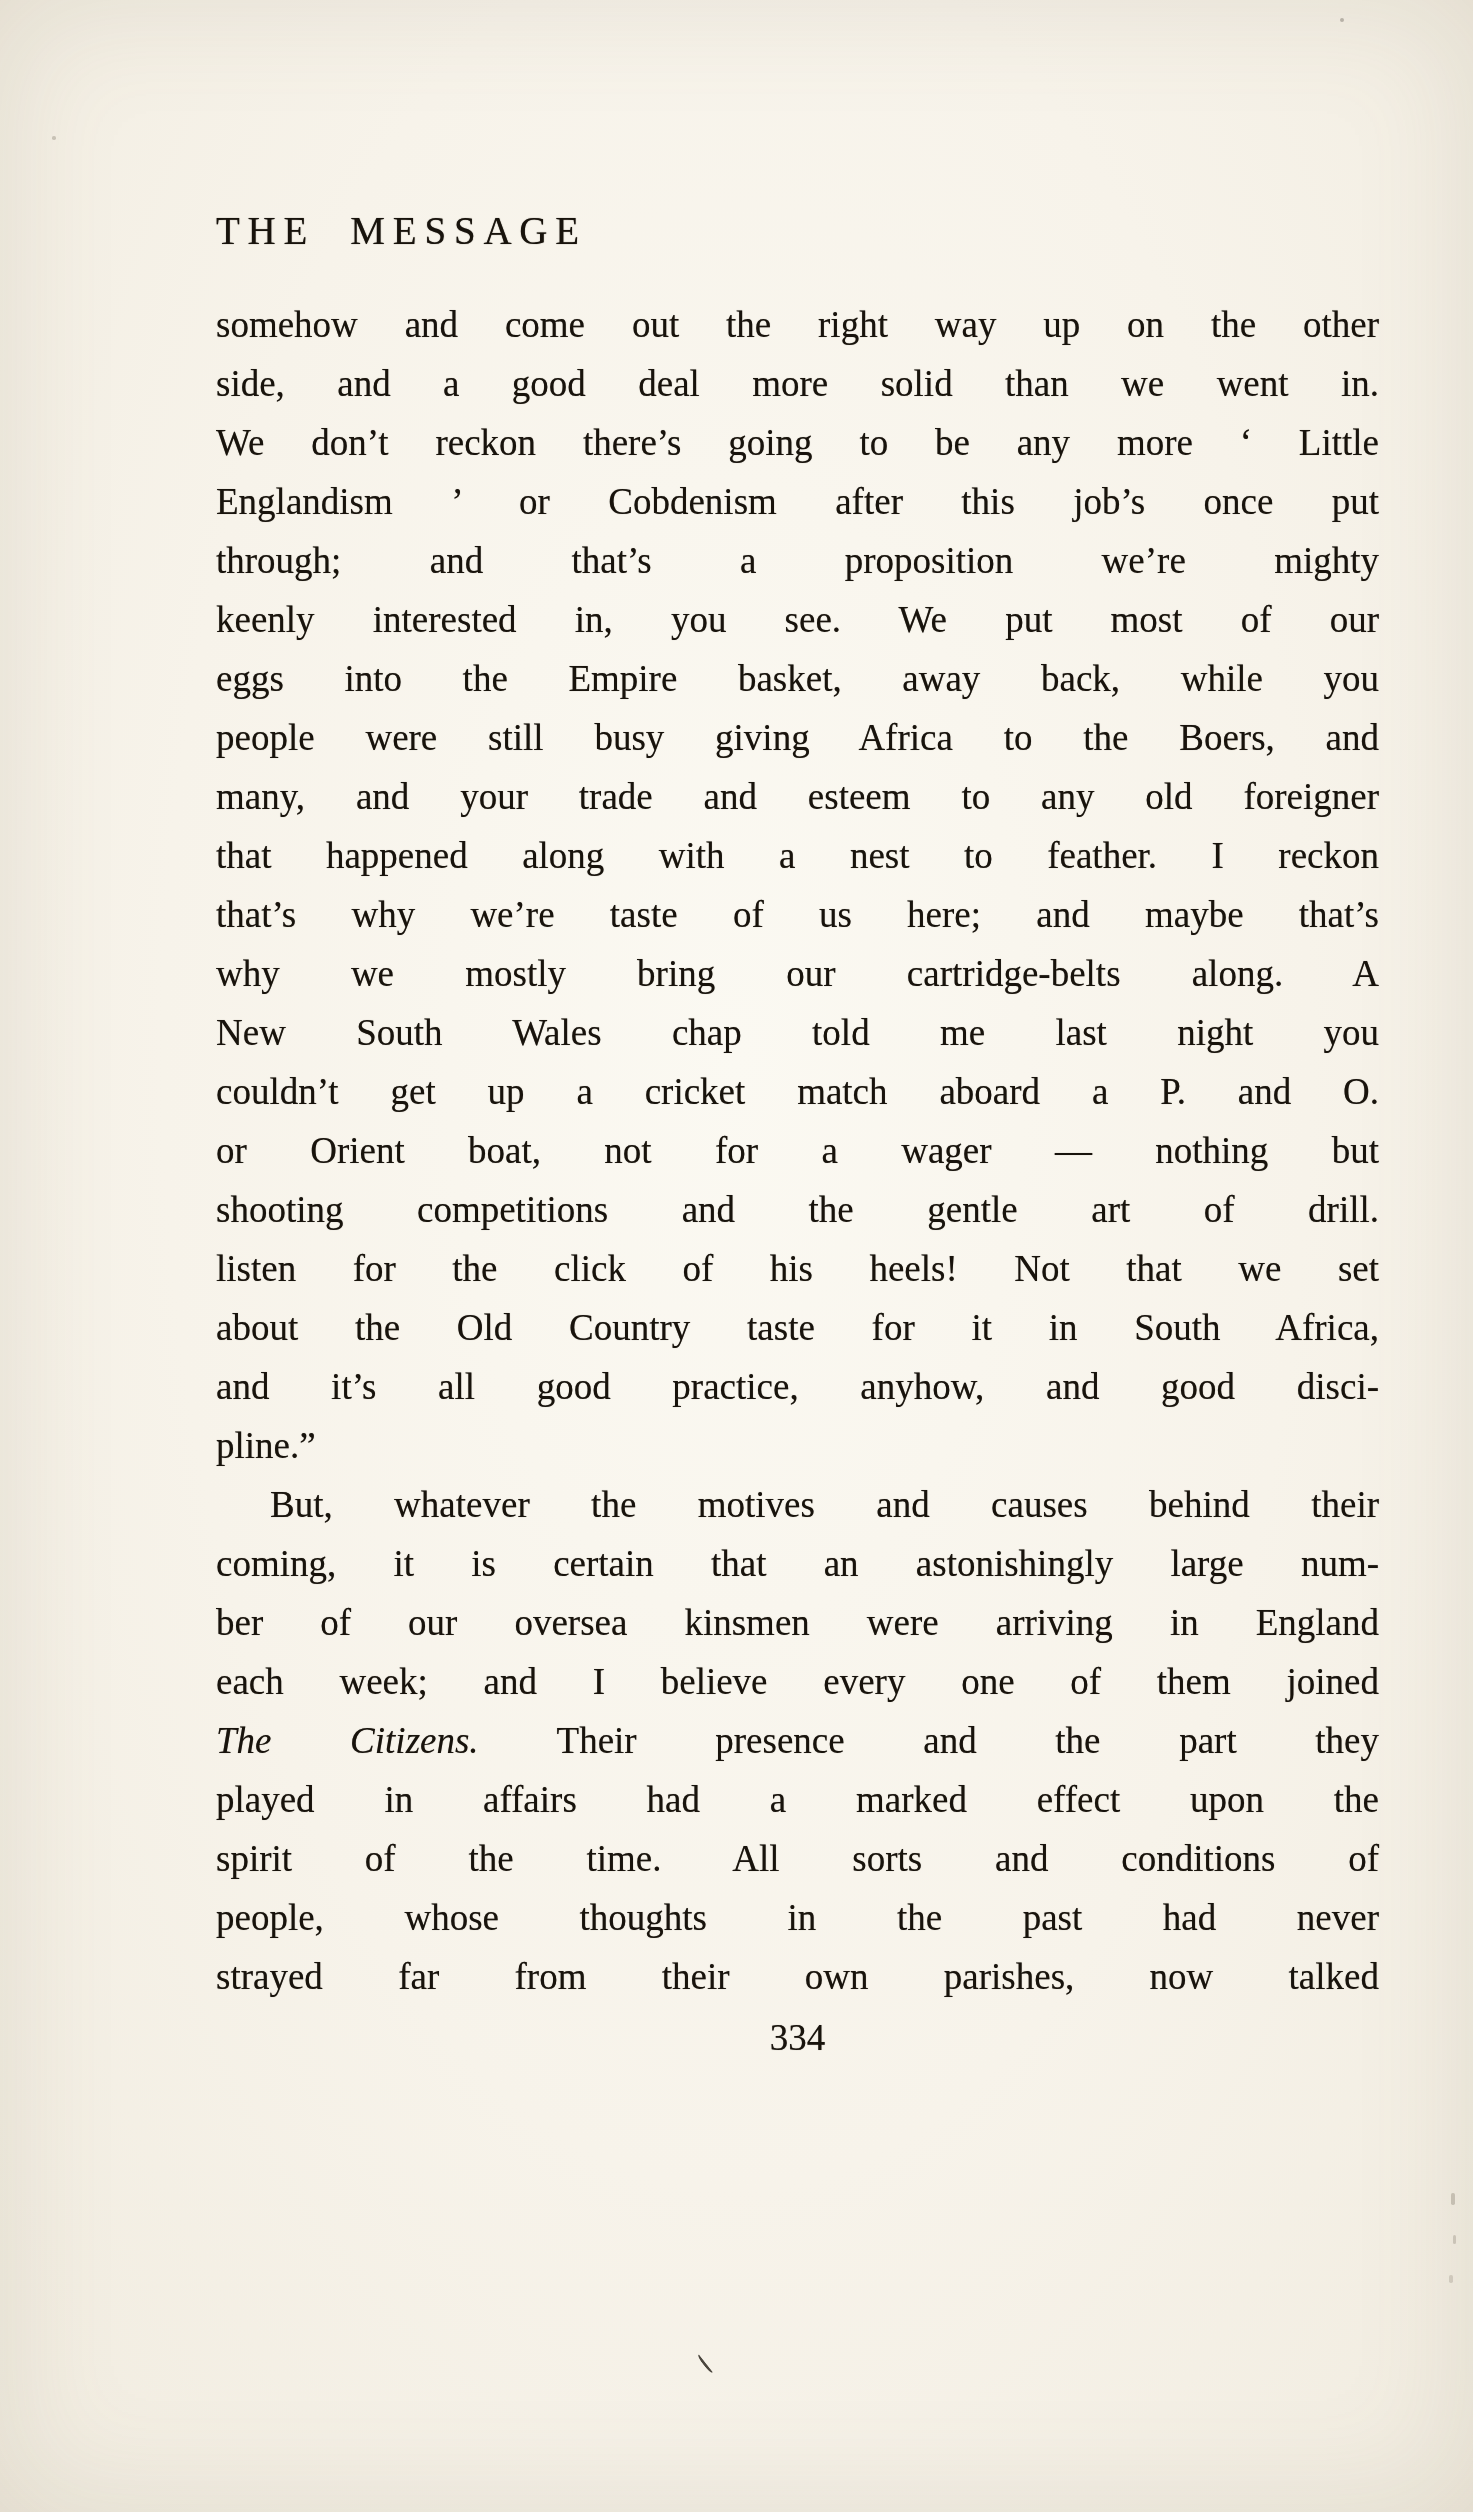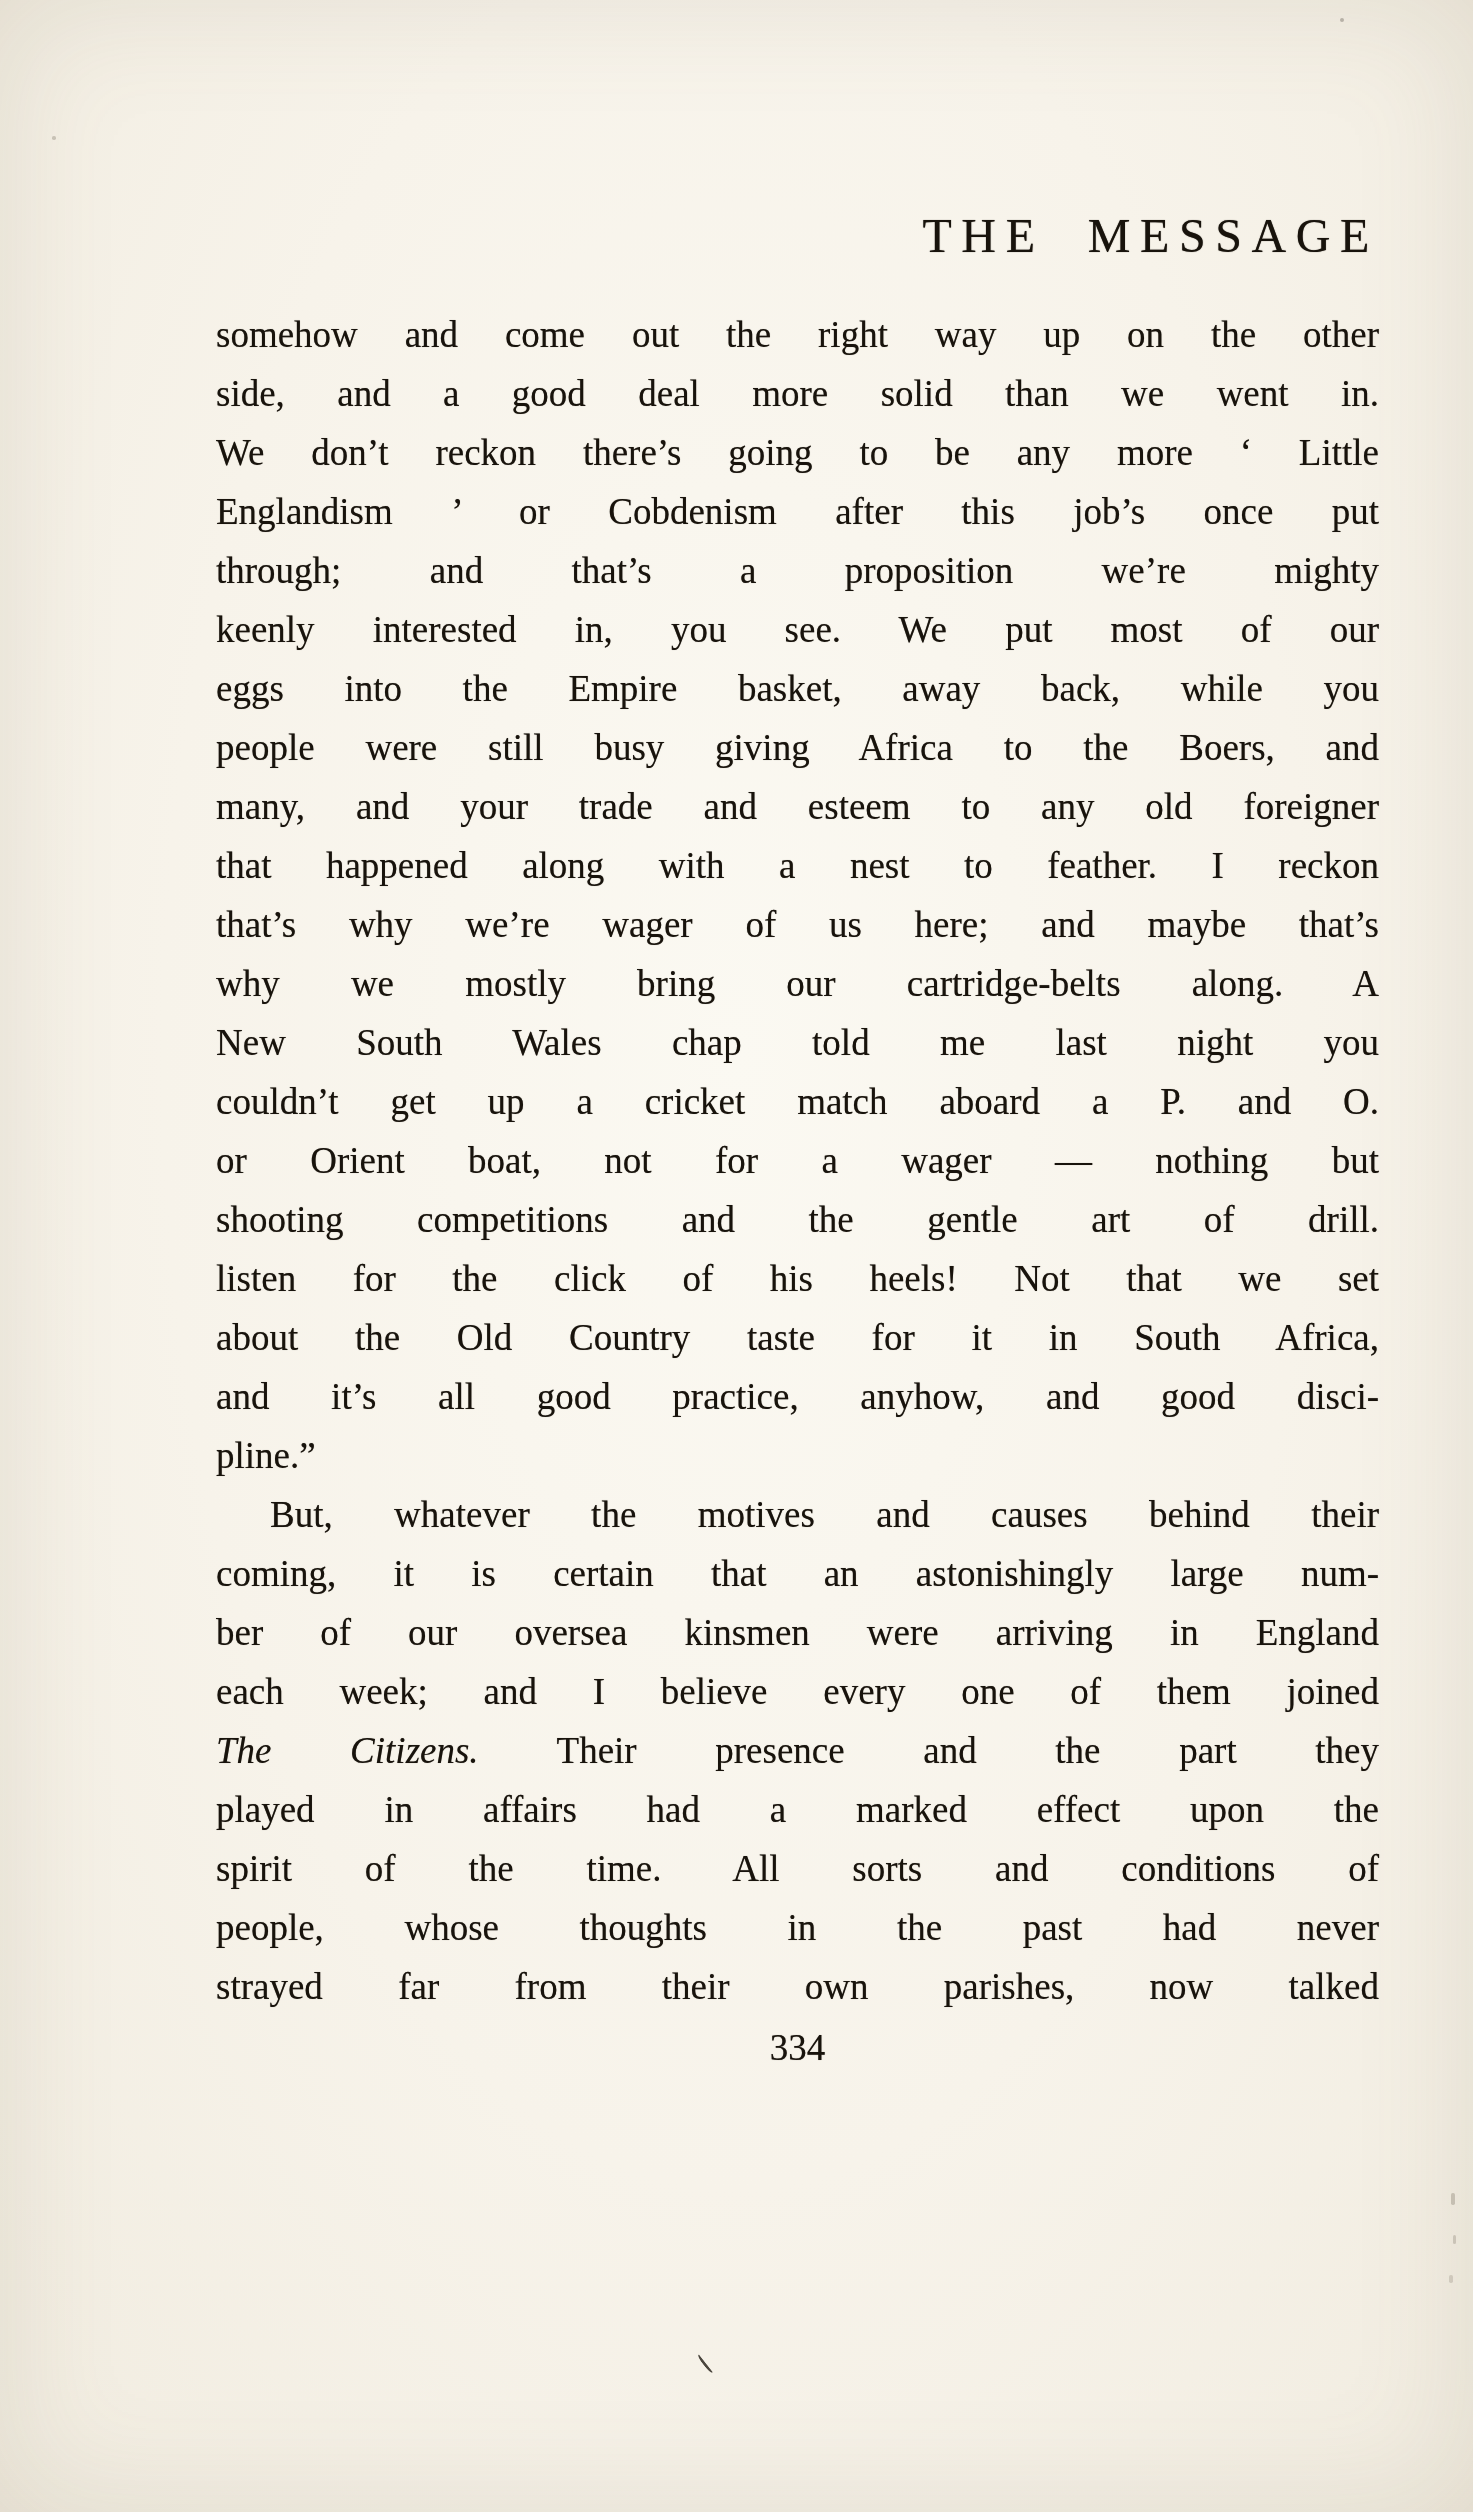--- a/index.html
+++ b/index.html
@@ -18,25 +18,25 @@
     background: radial-gradient(ellipse at 50% 42%, #fbf9f2 0%, #f7f3ea 55%, #f1ece0 100%);
     box-shadow: inset 0 0 122px rgba(120, 105, 80, 0.14);
   }
   .text-block {
     position: absolute;
     left: 216px;
     top: 208px;
     width: 1163px;
   }
   .title {
-    font-size: 48px;
+    font-size: 39px;
     font-weight: normal;
     letter-spacing: 0.20em;
     word-spacing: 0.45em;
-    text-align: right;
+    text-align: left;
     margin-bottom: 42px;
     text-shadow: 0 0 0.9px rgba(24, 19, 12, 0.75);
   }
   .line {
     font-size: 37px;
     line-height: 59px;
     text-align: justify;
     text-align-last: justify;
     text-shadow: 0 0 0.7px rgba(25, 20, 12, 0.55);
   }
@@ -104,21 +104,21 @@
           <div class="line">somehow and come out the right way up on the other</div>
           <div class="line">side, and a good deal more solid than we went in.</div>
           <div class="line">We don’t reckon there’s going to be any more ‘ Little</div>
           <div class="line">Englandism ’ or Cobdenism after this job’s once put</div>
           <div class="line">through; and that’s a proposition we’re mighty</div>
           <div class="line">keenly interested in, you see.  We put most of our</div>
           <div class="line">eggs into the Empire basket, away back, while you</div>
           <div class="line">people were still busy giving Africa to the Boers, and</div>
           <div class="line">many, and your trade and esteem to any old foreigner</div>
           <div class="line">that happened along with a nest to feather.  I reckon</div>
-          <div class="line">that’s why we’re wager of us here; and maybe that’s</div>
+          <div class="line">that’s why we’re taste of us here; and maybe that’s</div>
           <div class="line">why we mostly bring our cartridge-belts along.  A</div>
           <div class="line">New South Wales chap told me last night you</div>
           <div class="line">couldn’t get up a cricket match aboard a P. and O.</div>
           <div class="line">or Orient boat, not for a wager — nothing but</div>
           <div class="line">shooting competitions and the gentle art of drill.</div>
           <div class="line">listen for the click of his heels!  Not that we set</div>
           <div class="line">about the Old Country taste for it in South Africa,</div>
           <div class="line">and it’s all good practice, anyhow, and good disci-</div>
           <div class="line no-just">pline.”</div>
         </div>

